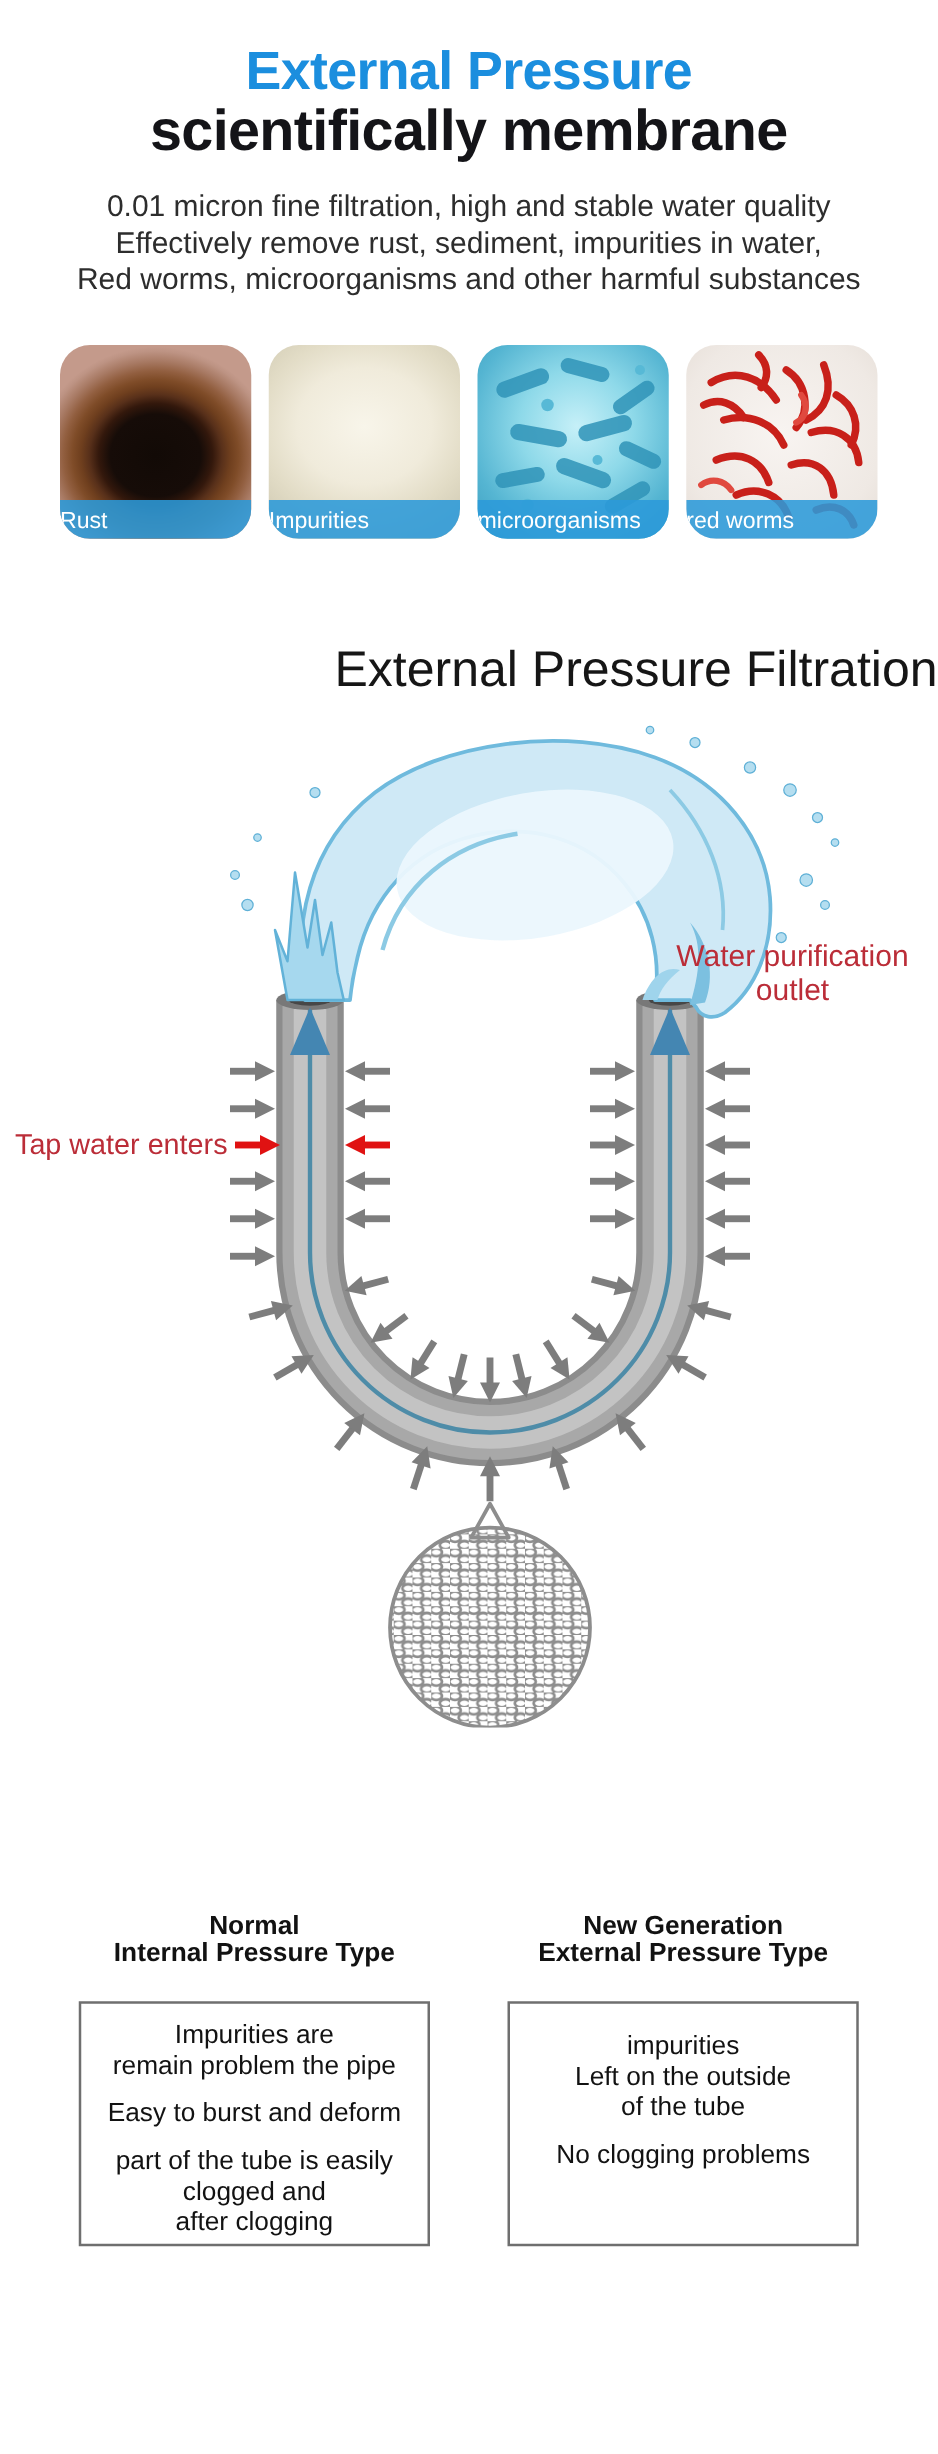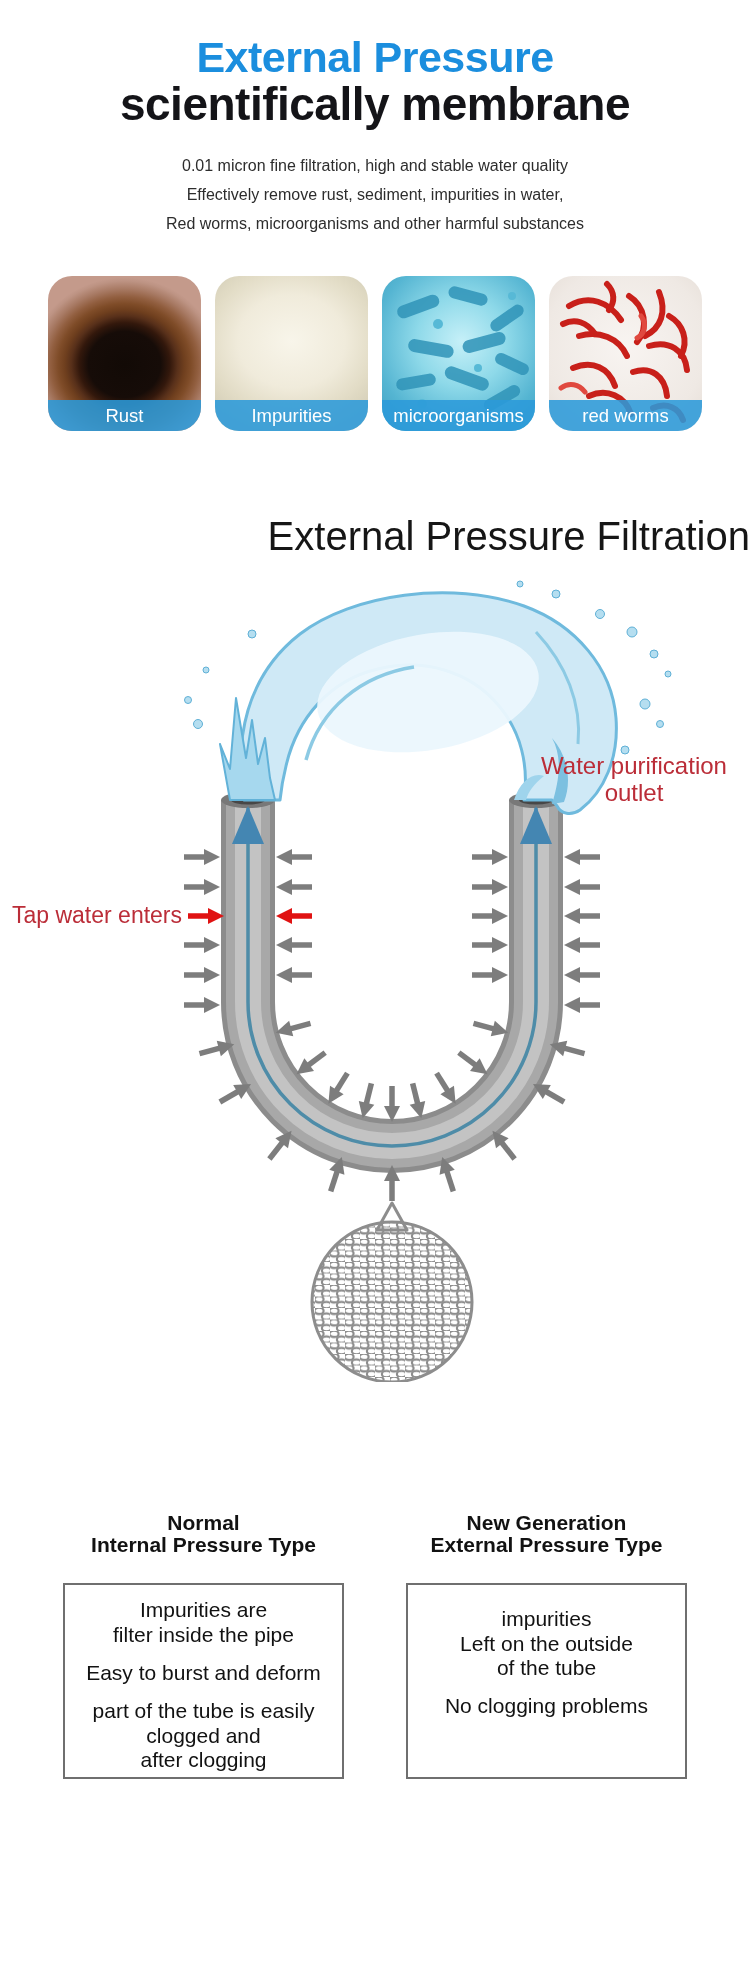--- a/index.html
+++ b/index.html
@@ -5,28 +5,28 @@
   html,body { margin:0; padding:0; background:#ffffff; }
   .page {
     position:relative; width:750px; height:1963px; margin:0 auto;
     background:#ffffff; overflow:hidden;
     font-family:"Liberation Sans", sans-serif; color:#222;
   }
   
   header { padding-top:34px; text-align:center; }
   .title-1 { font-size:43px; font-weight:700; line-height:1.08; letter-spacing:-0.5px; color:#1b8ede; }
   .title-2 { font-size:46px; font-weight:700; line-height:1.06; letter-spacing:-0.5px; color:#141418; }
-  .subtitle { margin:22px 13px 0; font-size:16px; line-height:29px; color:#2d2d2d; white-space:pre-line; }
+  .subtitle { margin:22px 13px 0; font-size:24px; line-height:29px; color:#2d2d2d; white-space:pre-line; }
   
   .tiles { margin-top:38px; display:flex; justify-content:center; gap:14px; }
   .tile { position:relative; width:153px; height:155px; border-radius:24px; overflow:hidden; }
   .tile .art { position:absolute; inset:0; width:100%; height:100%; }
   .tile-label {
     position:absolute; left:0; right:0; bottom:0; height:31px;
-    background:rgba(43,154,218,0.88); color:#fff; font-size:18.5px; line-height:31px; text-align:center;
+    background:rgba(43,154,218,0.88); color:#fff; font-size:18.5px; line-height:31px; 
   }
   .tile-rust {
     background: radial-gradient(ellipse 62% 56% at 50% 57%,
       #120a06 0%, #160c08 38%, #33180c 48%, #58301a 56%, #6f3f1e 63%,
       #7f4c28 70%, #925f40 78%, #a87a64 87%, #bd9383 96%, #c49a8b 100%);
   }
   .tile-impurities {
     background: radial-gradient(ellipse 70% 60% at 50% 42%,
       #f8f5ea 0%, #f0ebdb 50%, #e2dcc6 78%, #d5cfb8 100%);
   }
@@ -42,21 +42,21 @@
   .filtration p { margin:38px 0 0; font-size:23px; line-height:27px; color:#2b2b2b; white-space:pre-line; }
   
   .diagram { position:relative; width:750px; height:810px; margin-top:13px; }
   .diagram svg { position:absolute; inset:0; }
   .dia-label { position:absolute; color:#bb2d38; white-space:pre-line; }
   .outlet-label { left:518px; top:180px; width:232px; text-align:center; font-size:24px; line-height:27px; }
   .inlet-label  { left:12px;  top:331px; font-size:23px; line-height:25px; }
   
   .comparison { margin-top:130px; display:flex; justify-content:center; gap:62px; }
   .comp-col { width:281px; text-align:center; }
-  .comp-col h3 { margin:0; font-size:21px; line-height:22px; font-weight:700; color:#121212; white-space:pre-line; }
+  .comp-col h3 { margin:18px; font-size:21px; line-height:22px; font-weight:700; color:#121212; white-space:pre-line; }
   .comp-box {
     margin-top:27px; height:196px; box-sizing:border-box;
     border:2px solid #6f6f6f; padding:13px 4px 8px;
     font-size:21px; line-height:1.16; color:#121212;
   }
   .comp-box p { margin:0 0 14px; white-space:pre-line; }
   .comp-box p:last-child { margin-bottom:0; }
   .comp-box.right p:first-child { margin-top:9px; }
 </style>
 </head>
@@ -245,21 +245,21 @@
 outlet</div>
     <div class="dia-label inlet-label">Tap water enters</div>
   </div>
 
   <section class="comparison">
     <div class="comp-col">
       <h3>Normal
 Internal Pressure Type</h3>
       <div class="comp-box">
         <p>Impurities are
-filter inside the pipe</p>
+remain problem the pipe</p>
         <p>Easy to burst and deform</p>
         <p>part of the tube is easily
 clogged and
 after clogging</p>
       </div>
     </div>
     <div class="comp-col">
       <h3>New Generation
 External Pressure Type</h3>
       <div class="comp-box right">

